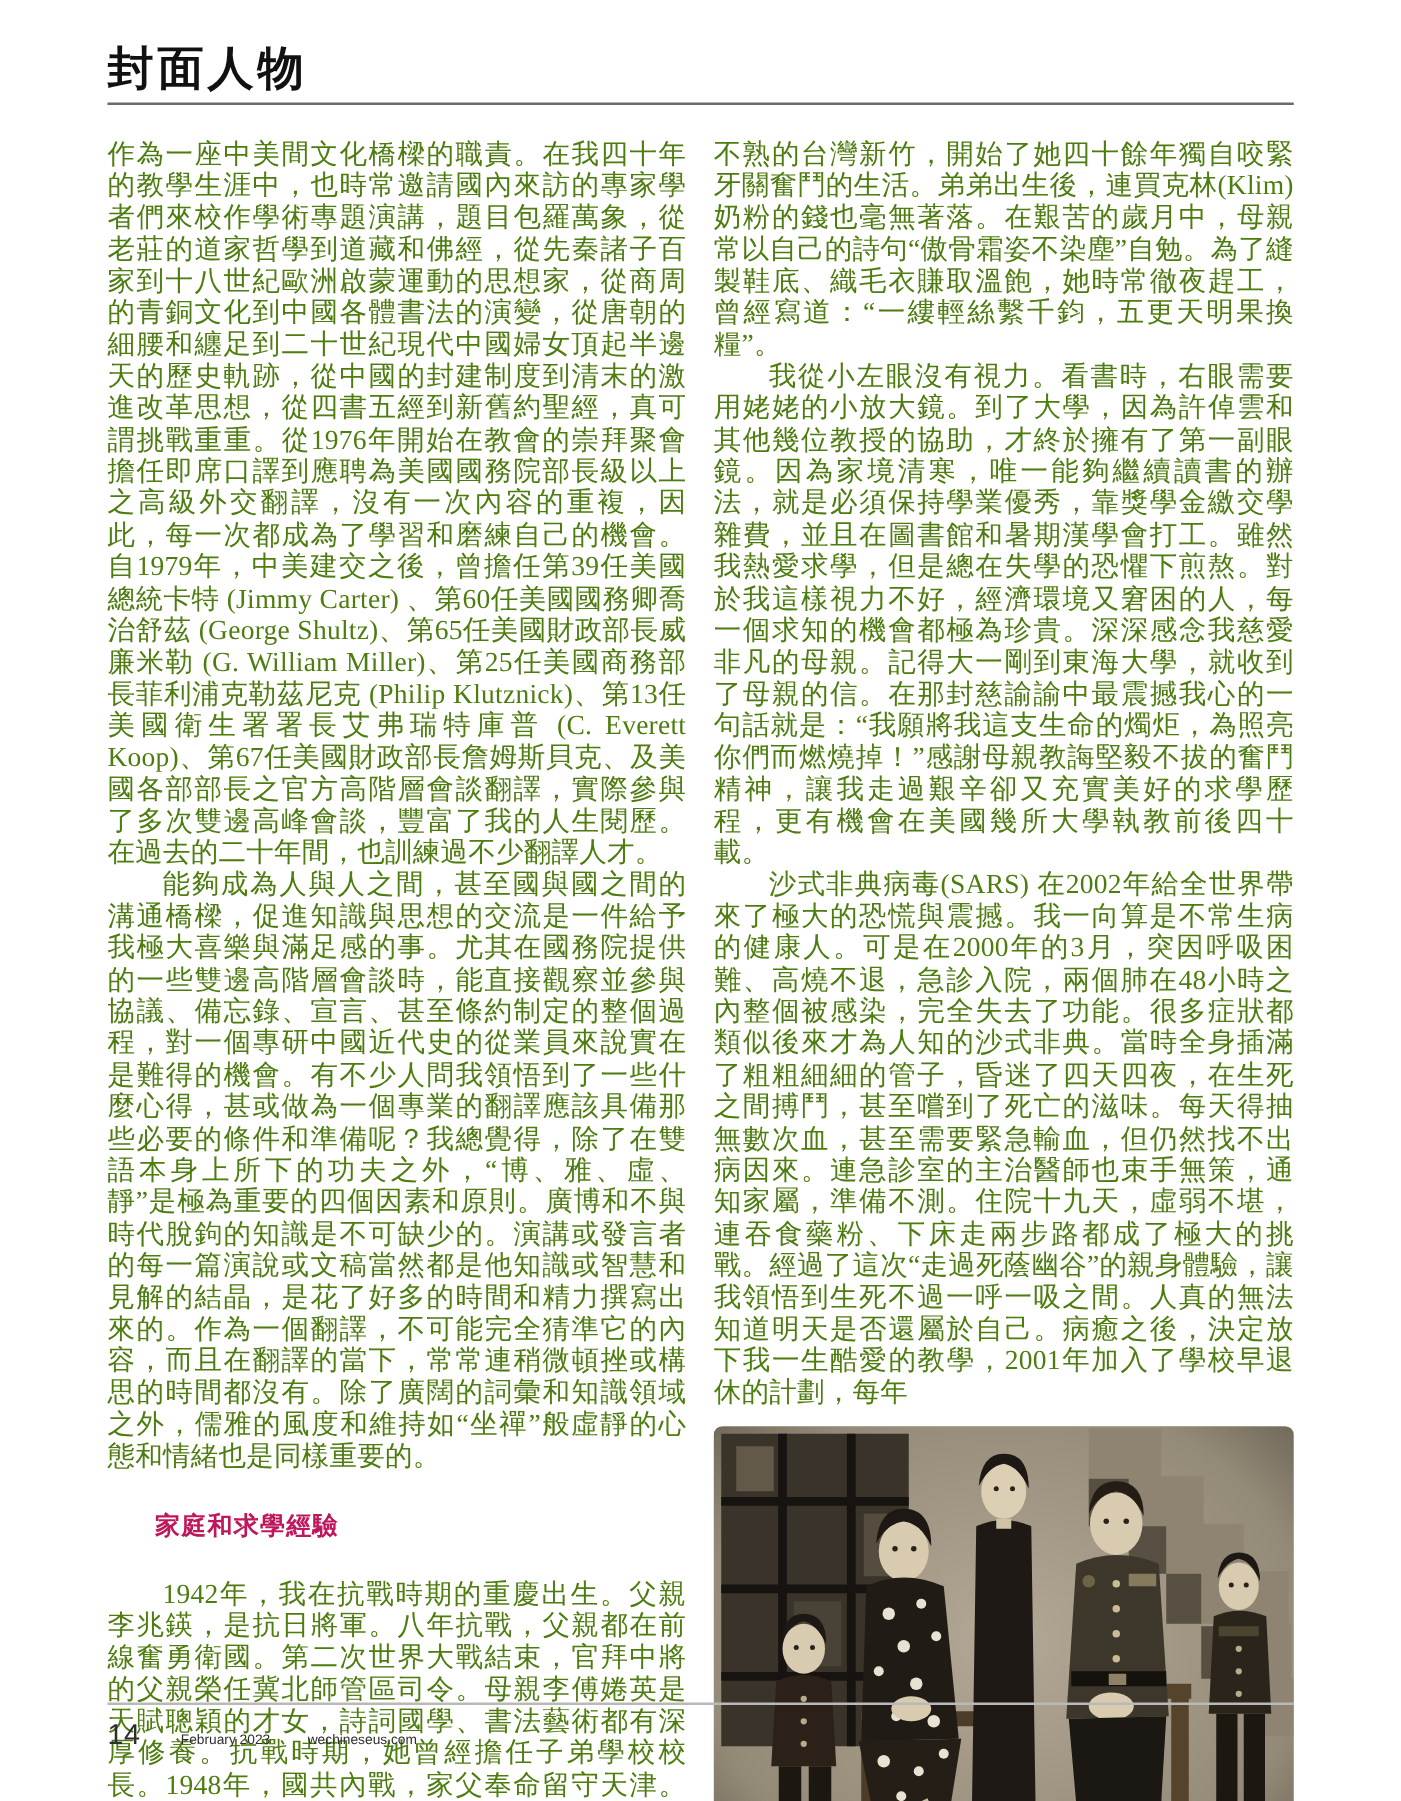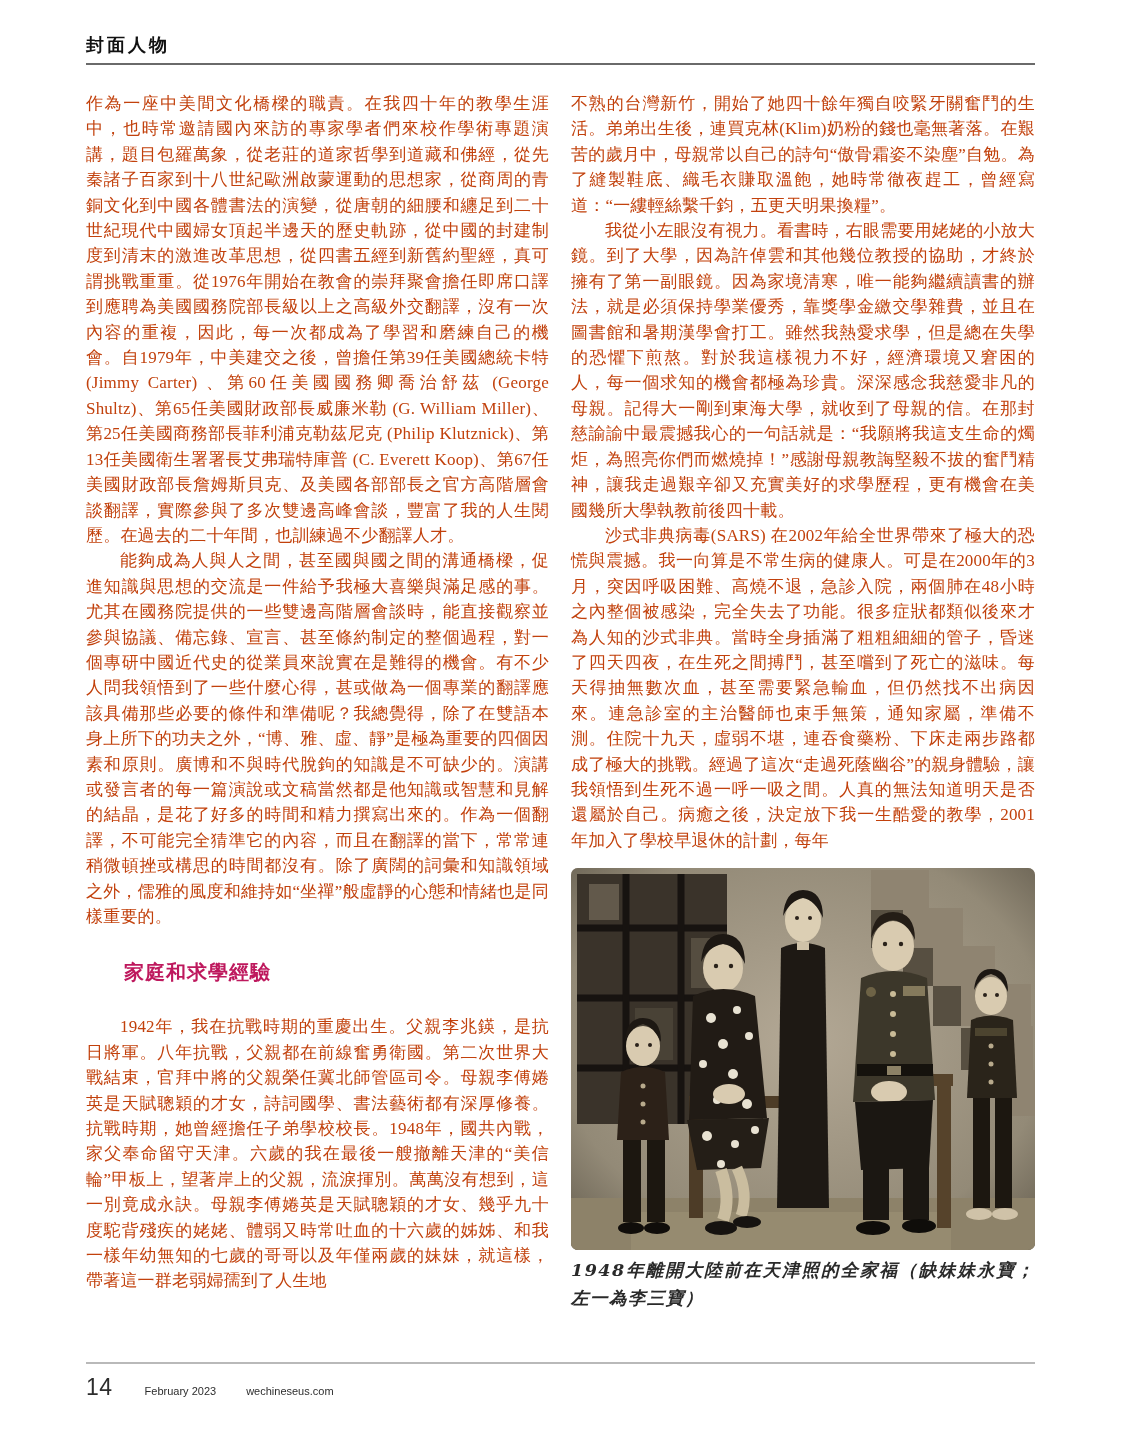--- a/index.html
+++ b/index.html
@@ -16,44 +16,44 @@
   }
   .page-inner {
     position: absolute;
     left: 86px;
     right: 86px;
     top: 36px;
   }
   
   .section-label {
     font-family: "Liberation Sans", "DejaVu Sans", sans-serif;
-    font-size: 18px;
+    font-size: 37px;
     font-weight: bold;
     letter-spacing: 3px;
     color: #111;
     line-height: 1;
     margin-bottom: 9px;
   }
   .header-rule {
     height: 2px;
     background: #6a6a6a;
     margin-bottom: 26px;
   }
   
   .columns {
     display: flex;
     gap: 22px;
   }
   .col { width: 464px; }
   .body-p {
-    font-size: 17px;
+    font-size: 22px;
     line-height: 25.4px;
     text-align: justify;
     letter-spacing: 0.2px;
-    color: #c2410c;
+    color: #4d7c0f;
   }
   .body-p.indent { text-indent: 2em; }
   .subhead {
     font-family: "Liberation Sans", "DejaVu Sans", sans-serif;
     font-size: 20px;
     font-weight: bold;
     color: #be185d;
     margin: 30px 0 28px 38px;
     letter-spacing: 1px;
   }

